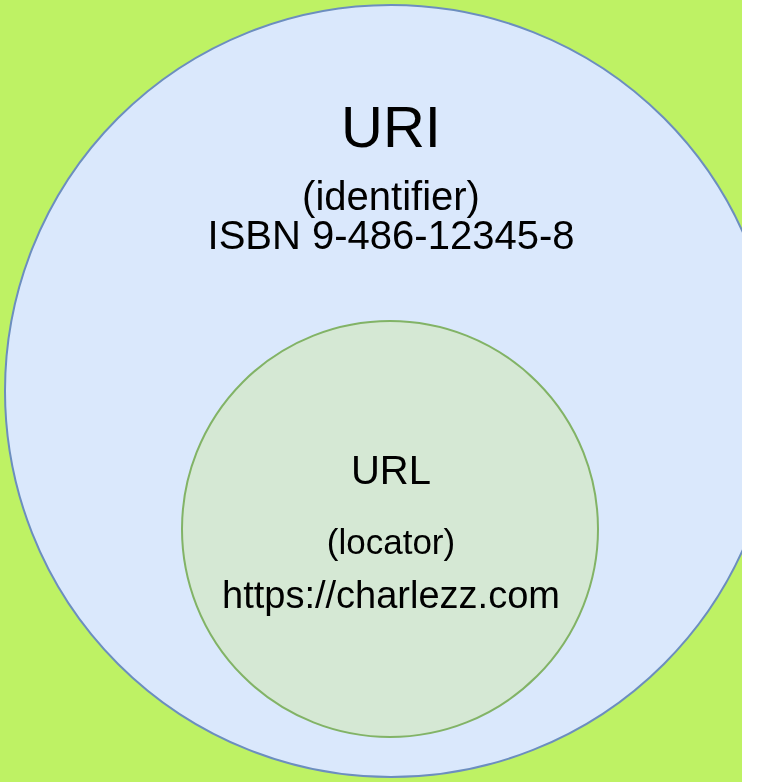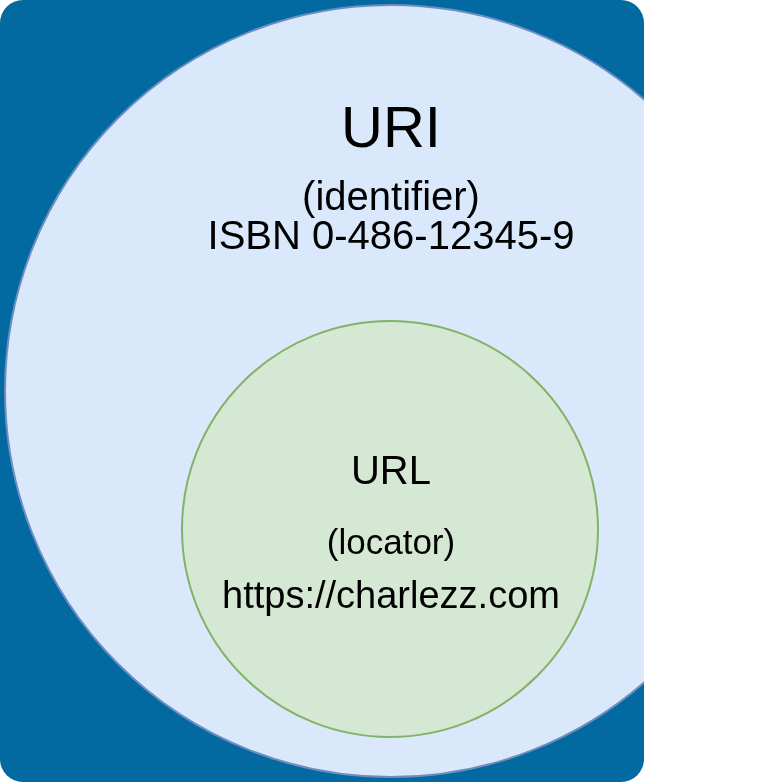--- a/index.html
+++ b/index.html
@@ -3,26 +3,25 @@
 <meta charset="utf-8">
 <style>
   html, body {
     margin: 0;
     padding: 0;
     background: #ffffff;
     font-family: "Liberation Sans", sans-serif;
   }
   .canvas {
     position: relative;
-    width: 644px;
+    width: 742px;
     height: 782px;
-    background: #0369a1;
+    background: #bef264;
     overflow: hidden;
     color: #000000;
-    border-radius: 23px;
   }
   .circle {
     position: absolute;
     border-radius: 50%;
     box-sizing: border-box;
     border: 2px solid transparent;
   }
   .circle.outer {
     left: 4px;
     top: 4px;
@@ -57,21 +56,21 @@
 <div class="canvas">
 
   <div class="circle outer" style="background: rgb(218, 232, 252); border-color: rgb(108, 142, 191);"></div>
 
   <div class="circle inner" style="background: rgb(213, 232, 212); border-color: rgb(130, 179, 102);"></div>
 
   <div class="label uri-title">URI</div>
 
   <div class="label uri-subtitle">(identifier)</div>
 
-  <div class="label uri-example">ISBN 0-486-12345-9</div>
+  <div class="label uri-example">ISBN 9-486-12345-8</div>
 
   <div class="label url-title">URL</div>
 
   <div class="label url-subtitle">(locator)</div>
 
   <div class="label url-example">https://charlezz.com</div>
 
 </div>
 
 </body></html>

